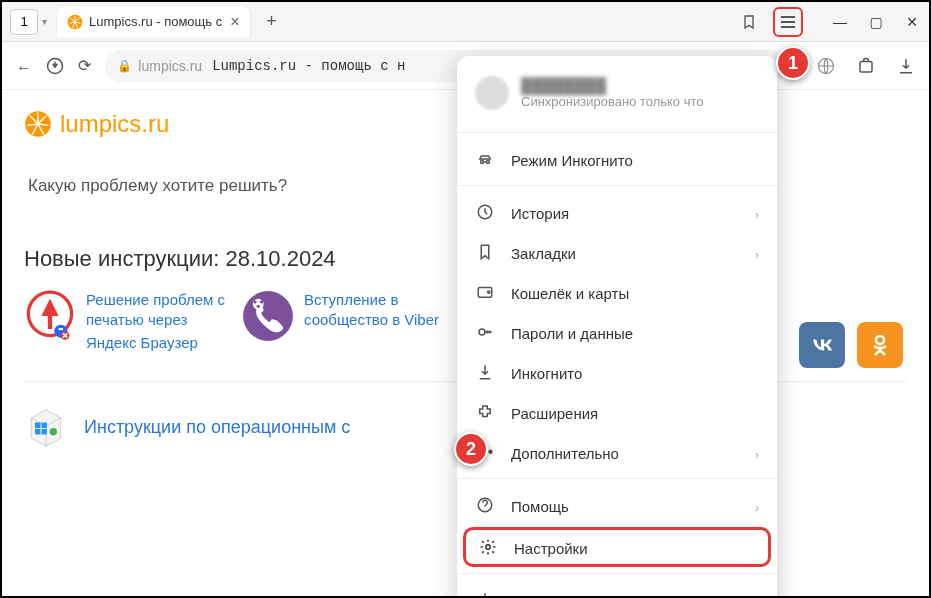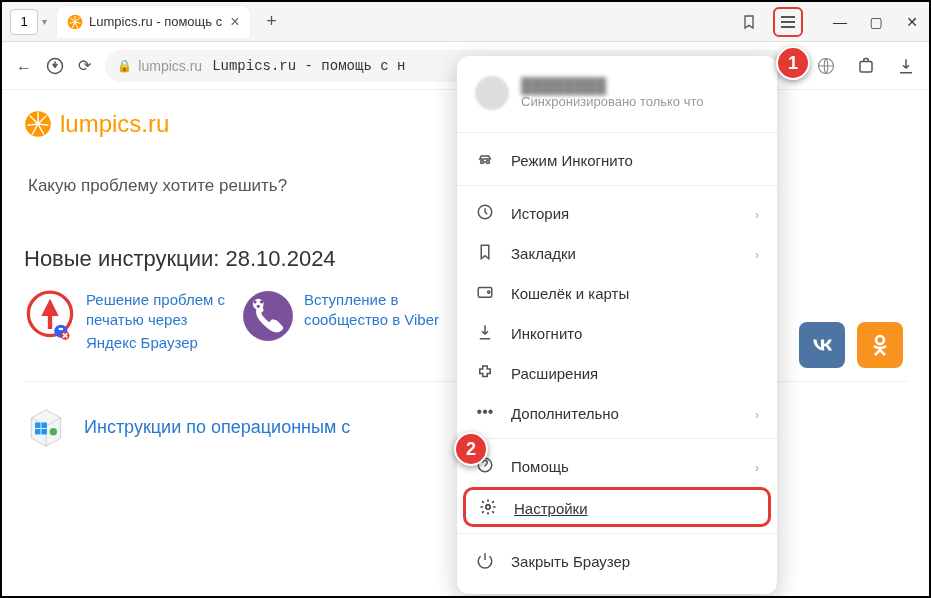--- a/index.html
+++ b/index.html
@@ -60,21 +60,21 @@
 .menu { position: absolute; top: 54px; left: 455px; width: 320px; background: #fff; border-radius: 12px; box-shadow: 0 6px 24px rgba(0,0,0,0.22); z-index: 1000; padding: 14px 0; }
 .menu-user { display: flex; align-items: center; padding: 6px 18px 16px; }
 .user-avatar { width: 34px; height: 34px; background: #ddd; border-radius: 50%; margin-right: 12px; filter: blur(1px); }
 .user-info { display: flex; flex-direction: column; }
 .user-name { font-size: 15px; color: #888; filter: blur(2px); }
 .user-sync { font-size: 13px; color: #999; }
 .menu-sep { height: 1px; background: #eee; margin: 6px 0; }
 .menu-item { display: flex; align-items: flex-end; padding: 10px 18px; font-size: 15px; color: #333; cursor: pointer; position: relative; }
 .menu-icon { width: 20px; height: 20px; margin-right: 16px; display: flex; align-items: center; justify-content: center; color: #555; font-size: 16px; }
 .menu-chevron { margin-left: auto; color: #aaa; font-size: 12px; }
-.menu-item.highlighted { border: 3px solid #e53935; border-radius: 10px; margin: 2px 6px; padding: 7px 12px; text-decoration: underline; }
+.menu-item.highlighted { border: 3px solid #e53935; border-radius: 10px; margin: 2px 6px; padding: 7px 12px; }
 
 
 .badge { position: absolute; width: 34px; height: 34px; background: #e53935; border-radius: 50%; display: flex; align-items: center; justify-content: center; color: #fff; font-size: 18px; font-weight: bold; z-index: 2000; border: 2px solid #fff; box-shadow: 0 2px 6px rgba(0,0,0,0.4); }
 .badge-1 { top: 44px; left: 774px; }
 .badge-2 { top: 430px; left: 452px; }
 
 svg { display: block; }
 </style>
 </head>
 <body>
@@ -261,20 +261,29 @@
         <svg width="18" height="18" viewBox="0 0 24 24" fill="none" stroke="#555" stroke-width="2">
           <rect x="3" y="6" width="18" height="13" rx="2"></rect>
           <circle cx="17" cy="12" r="1.5"></circle>
         </svg>
       </span>
     <span>Кошелёк и карты</span>
   </div>
   <div class="menu-item">
     <span class="menu-icon">
         <svg width="18" height="18" viewBox="0 0 24 24" fill="none" stroke="#555" stroke-width="2">
+          <circle cx="8" cy="12" r="4"></circle>
+          <path d="M12 12h9m-3-2v4m-3-4v4"></path>
+        </svg>
+      </span>
+    <span>Пароли и данные</span>
+  </div>
+  <div class="menu-item">
+    <span class="menu-icon">
+        <svg width="18" height="18" viewBox="0 0 24 24" fill="none" stroke="#555" stroke-width="2">
           <path d="M12 3v12m0 0l-4-4m4 4l4-4M5 21h14"></path>
         </svg>
       </span>
     <span>Инкогнито</span>
   </div>
   <div class="menu-item">
     <span class="menu-icon">
         <svg width="18" height="18" viewBox="0 0 24 24" fill="none" stroke="#555" stroke-width="2">
           <path d="M9 4h6v4h4v6h-4v4H9v-4H5V8h4z"></path>
         </svg>

